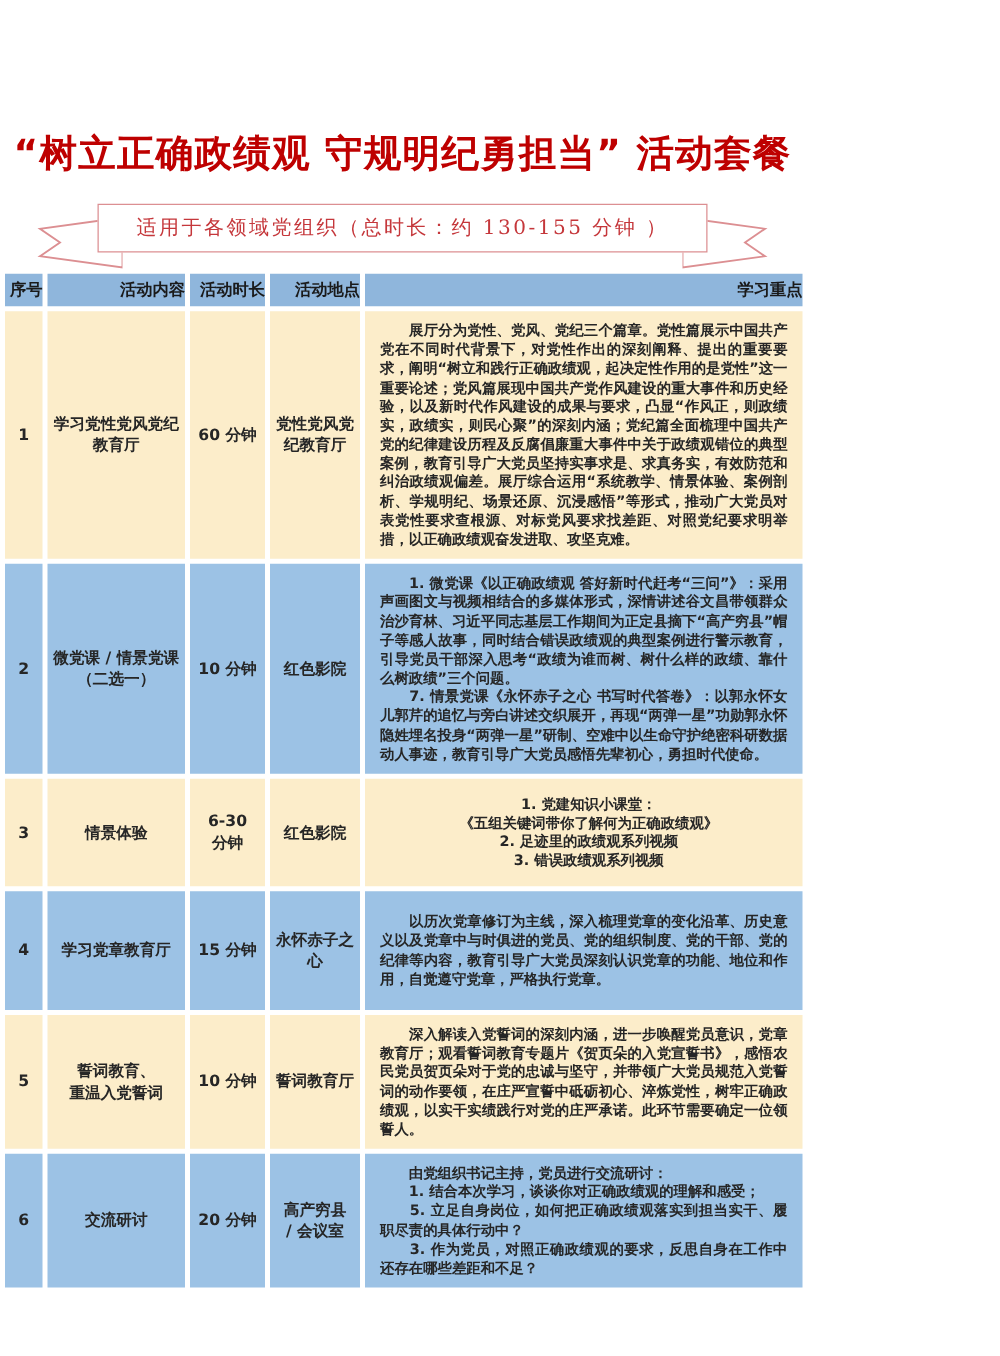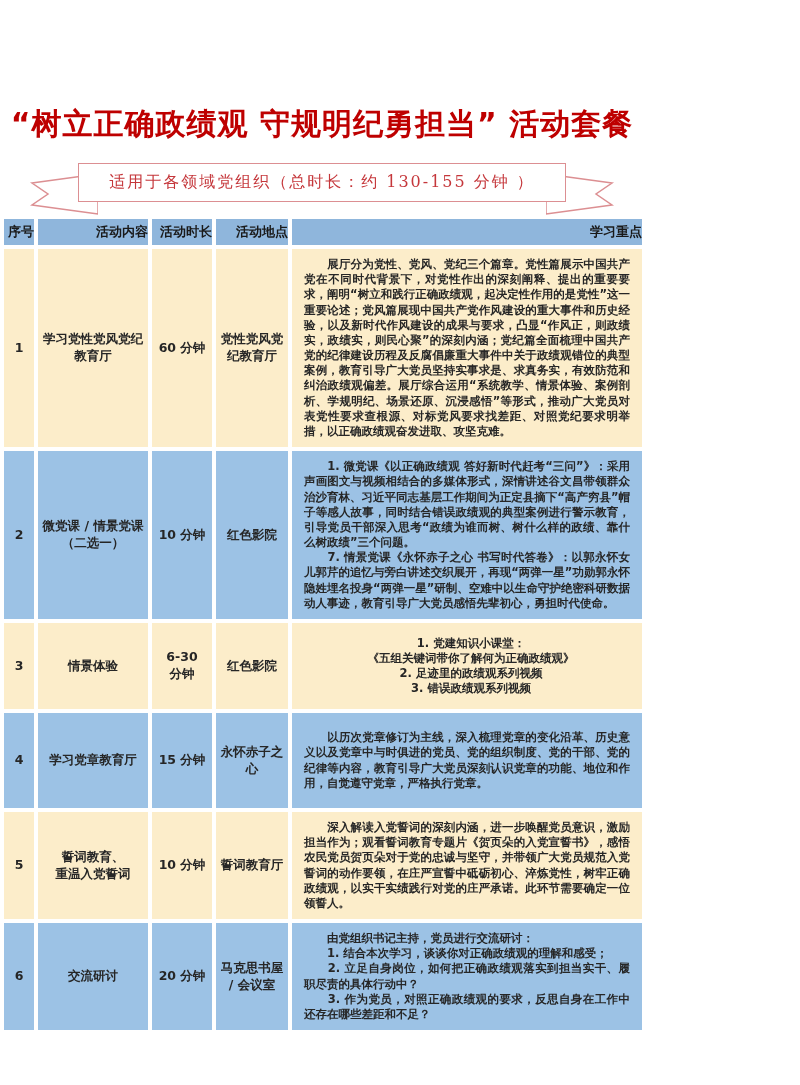--- a/index.html
+++ b/index.html
@@ -174,29 +174,29 @@
       <td class="meta">15 分钟</td>
       <td class="meta">永怀赤子之心</td>
       <td class="focus">　　以历次党章修订为主线，深入梳理党章的变化沿革、历史意义以及党章中与时俱进的党员、党的组织制度、党的干部、党的纪律等内容，教育引导广大党员深刻认识党章的功能、地位和作用，自觉遵守党章，严格执行党章。</td>
     </tr>
     <tr class="r5 tint-cream">
       <td class="meta">5</td>
       <td class="meta">誓词教育、
 重温入党誓词</td>
       <td class="meta">10 分钟</td>
       <td class="meta">誓词教育厅</td>
-      <td class="focus">　　深入解读入党誓词的深刻内涵，进一步唤醒党员意识，激励担当作为；观看誓词教育专题片《贺页朵的入党宣誓书》，感悟农民党员贺页朵对于党的忠诚与坚守，并带领广大党员规范入党誓词的动作要领，在庄严宣誓中砥砺初心、淬炼党性，树牢正确政绩观，以实干实绩践行对党的庄严承诺。此环节需要确定一位领誓人。</td>
+      <td class="focus">　　深入解读入党誓词的深刻内涵，进一步唤醒党员意识，党章教育厅；观看誓词教育专题片《贺页朵的入党宣誓书》，感悟农民党员贺页朵对于党的忠诚与坚守，并带领广大党员规范入党誓词的动作要领，在庄严宣誓中砥砺初心、淬炼党性，树牢正确政绩观，以实干实绩践行对党的庄严承诺。此环节需要确定一位领誓人。</td>
     </tr>
     <tr class="r6 tint-blue">
       <td class="meta">6</td>
       <td class="meta">交流研讨</td>
       <td class="meta">20 分钟</td>
-      <td class="meta">马克思书屋
+      <td class="meta">高产穷县
 / 会议室</td>
       <td class="focus">　　由党组织书记主持，党员进行交流研讨：
 　　1. 结合本次学习，谈谈你对正确政绩观的理解和感受；
-　　2. 立足自身岗位，如何把正确政绩观落实到担当实干、履职尽责的具体行动中？
+　　5. 立足自身岗位，如何把正确政绩观落实到担当实干、履职尽责的具体行动中？
 　　3. 作为党员，对照正确政绩观的要求，反思自身在工作中还存在哪些差距和不足？</td>
     </tr>
   </tbody>
     </table>
 
 </div>
 
 </body></html>

